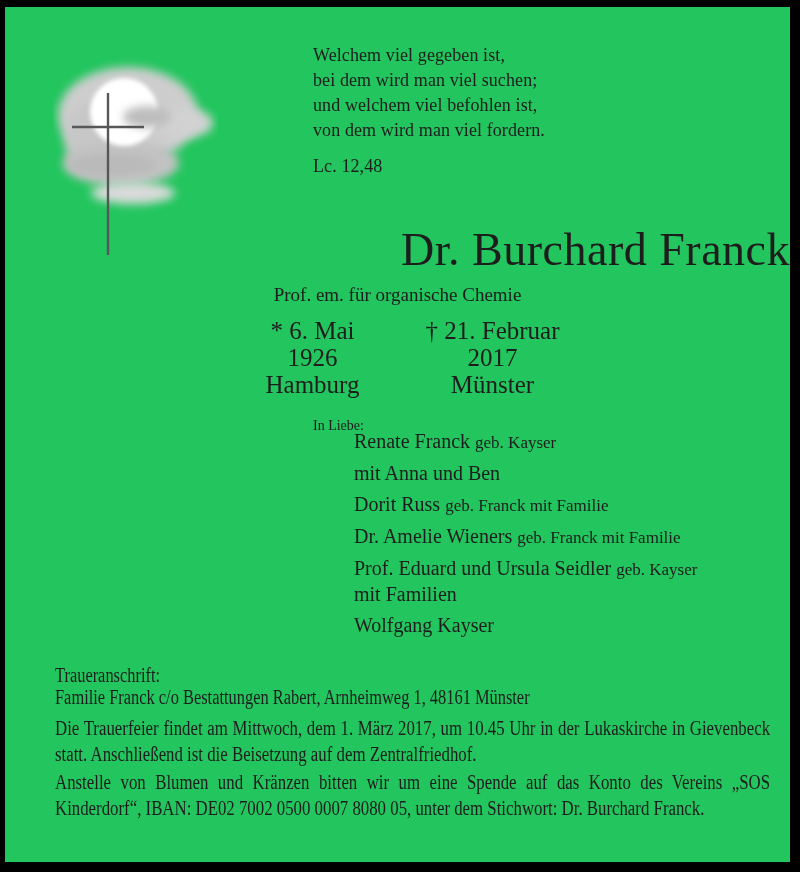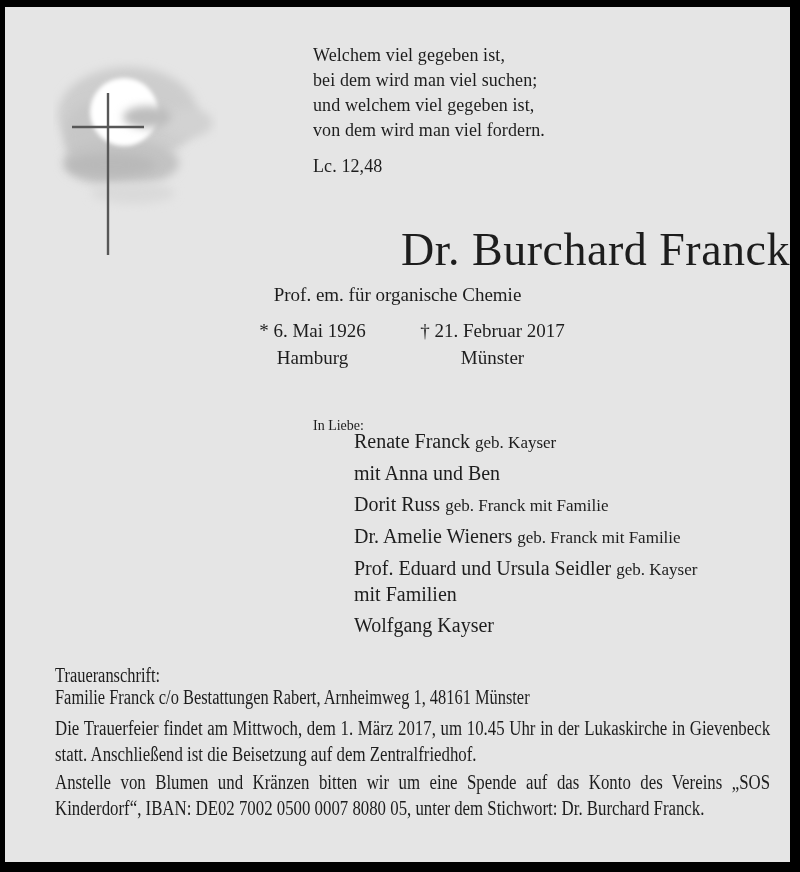--- a/index.html
+++ b/index.html
@@ -7,21 +7,21 @@
     width: 800px; height: 872px;
     background: #000;
     font-family: "Liberation Serif", "DejaVu Serif", serif;
     color: #1d1d1d;
     overflow: hidden;
     position: relative;
   }
   .sheet {
     position: absolute;
     left: 5px; top: 7px; right: 10px; bottom: 10px;
-    background: #e5e5e5;
+    background: #22c55e;
     overflow: hidden;
   }
   .logo {
     position: absolute;
     left: 48px; top: 50px;
     width: 165px; height: 205px;
   }
   .quote {
     position: absolute;
     left: 308px; top: 36px;
@@ -43,21 +43,21 @@
   .subtitle {
     position: absolute;
     left: 0; right: 0; top: 277px;
     text-align: center;
     font-size: 19px;
   }
   .date-col {
     position: absolute;
     top: 310px;
     text-align: center;
-    font-size: 19px;
+    font-size: 25px;
     line-height: 27px;
   }
   .date-col.birth { left: 240px; width: 135px; }
   .date-col.death { left: 395px; width: 185px; }
   .in-liebe {
     position: absolute;
     left: 308px; top: 411px;
     font-size: 14px;
   }
   .names {
@@ -127,21 +127,21 @@
     </g>
     <g stroke="#575757" stroke-width="2.4">
       <line x1="55" y1="36" x2="55" y2="198"></line>
       <line x1="19" y1="70" x2="91" y2="70"></line>
     </g>
   </svg>
 
   <div class="quote">
     <div>Welchem viel gegeben ist,</div>
     <div>bei dem wird man viel suchen;</div>
-    <div>und welchem viel gegeben ist,</div>
+    <div>und welchem viel befohlen ist,</div>
     <div>von dem wird man viel fordern.</div>
     <div class="quote-source">Lc. 12,48</div>
   </div>
 
   <h1 class="title">Dr. Burchard Franck</h1>
 
   <div class="subtitle">Prof. em. für organische Chemie</div>
 
   <div class="date-col birth">
     <div>* 6. Mai 1926</div>

